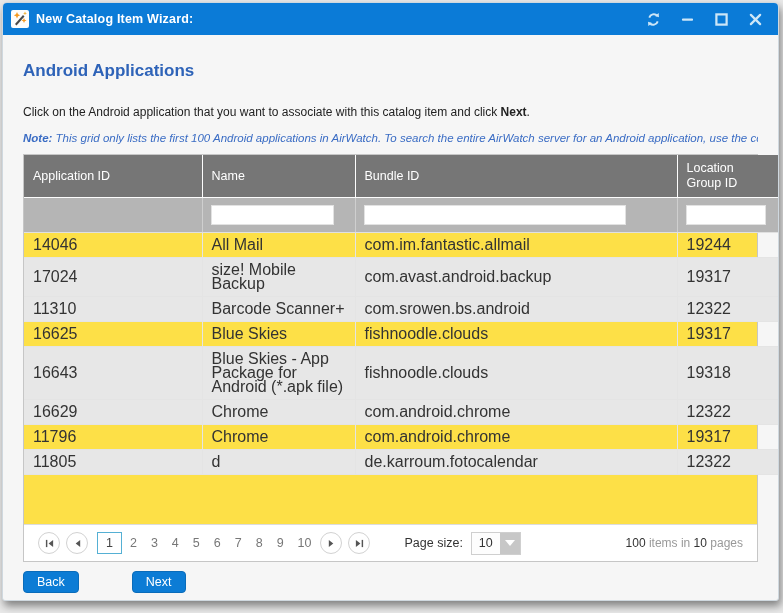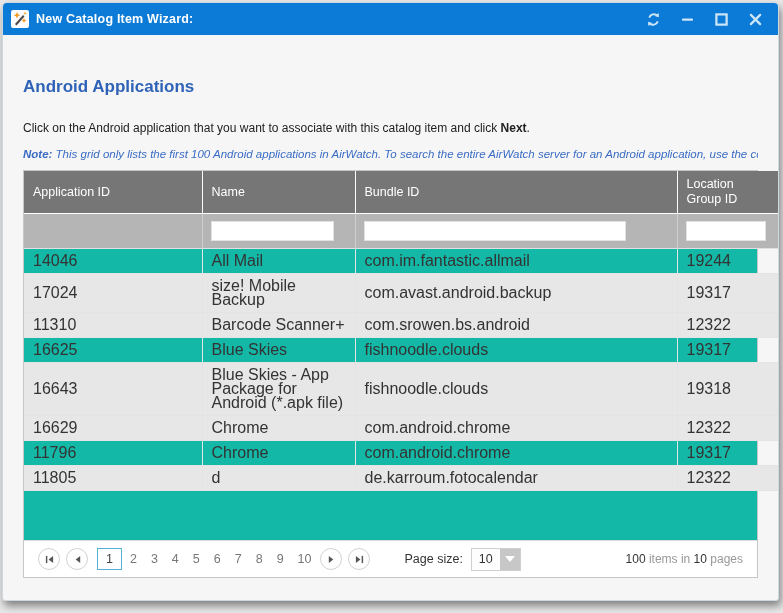--- a/index.html
+++ b/index.html
@@ -27,32 +27,32 @@
   }
   .app-icon { width:18px; height:18px; margin-right:7px; flex:0 0 18px; }
   .title-text { color:#fff; font-size:12.5px; font-weight:bold; letter-spacing:.2px; }
   .win-controls { margin-left:auto; display:flex; align-items:center; }
   .win-btn {
     width:30px; height:24px; display:flex; align-items:center; justify-content:center;
     cursor:default; margin-left:4px;
   }
   .win-btn svg { display:block; }
   
-  .content { padding:16px 20px; flex:1; display:flex; flex-direction:column; }
+  .content { padding:0 20px; flex:1; display:flex; flex-direction:column; }
   .heading { margin-top:26px; font-size:17px; font-weight:bold; color:#2e63b8; }
   .instruction { margin-top:24px; font-size:12px; color:#222; }
   .instruction b { font-weight:bold; }
   .note {
     margin-top:13px; font-size:11.5px; font-style:italic; color:#3a6cc4;
     white-space:nowrap; overflow:hidden;
   }
   .note b { font-weight:bold; }
   
   .grid-panel {
-    margin-top:10px; border:1px solid #c6c6c6; background:#14b8a6;
+    margin-top:10px; border:1px solid #c6c6c6; background:#fde047;
     height:408px; display:flex; flex-direction:column;
   }
   table { width:100%; border-collapse:collapse; table-layout:fixed; }
   col.c1{width:178px;} col.c2{width:153px;} col.c3{width:322px;} col.c4{width:102px;}
   thead th {
     background:#767676; color:#fff; font-weight:normal; font-size:12.5px;
     text-align:left; padding:6px 9px; height:38px; vertical-align:middle; line-height:15px;
     border-right:1px solid #fdfdfd; border-bottom:1px solid #fdfdfd;
   }
   thead th:last-child { border-right:none; }
@@ -96,21 +96,21 @@
     display:flex; align-items:center; border:1px solid #cfcfcf; height:23px; background:#f8f8f8;
   }
   .ps-value { width:28px; font-size:12.5px; color:#333; padding-left:7px; background:#fdfdfd; height:21px; line-height:21px; }
   .ps-arrow {
     width:20px; height:21px; background:#c7c7c7; display:flex; align-items:center; justify-content:center;
   }
   .ps-arrow .tri { width:0; height:0; border-left:5px solid transparent; border-right:5px solid transparent; border-top:6px solid #fff; }
   .count { margin-left:auto; font-size:12px; color:#999; }
   .count b { color:#333; font-weight:normal; }
   
-  .footer { padding:9px 20px 4px 20px; display:flex; }
+  .footer { padding:9px 20px 10px 20px; display:flex;gap:44px; }
   .btn {
     background:#0c7cd5; color:#fff; border:1px solid #0a6cba; border-radius:4px;
     font-family:"Liberation Sans", sans-serif; font-size:12.5px;
     padding:3px 13px; margin-right:9px; cursor:pointer; height:22px;
   }
   .arrow-ic { fill:#555; }
 </style>
 </head>
 <body>
 

